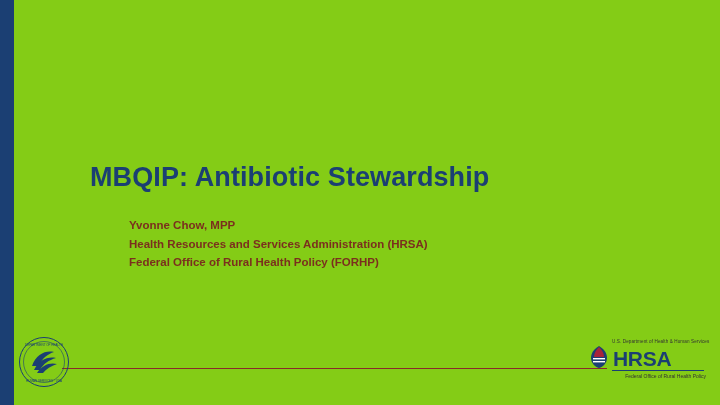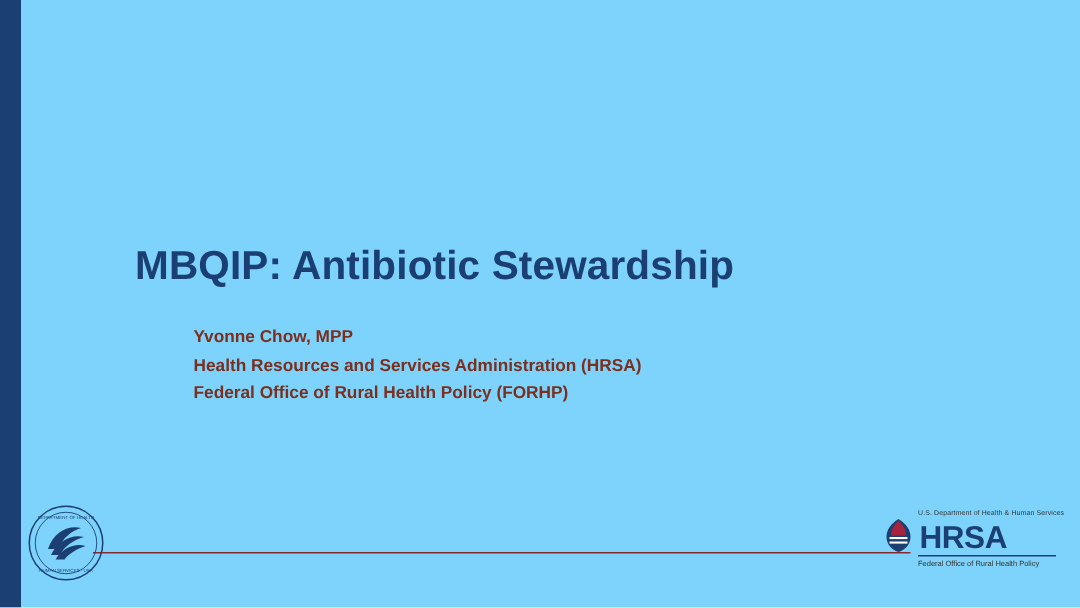--- a/index.html
+++ b/index.html
@@ -10,21 +10,21 @@
   body {
     width: 720px;
     height: 405px;
     font-family: "Liberation Sans", sans-serif;
     overflow: hidden;
   }
   .slide {
     position: relative;
     width: 720px;
     height: 405px;
-    background: #7dd3fc;
+    background: #84cc16;
     box-sizing: border-box;
   }
   
   .left-bar {
     position: absolute;
     left: 0;
     top: 0;
     width: 14px;
     height: 405px;
     background: #1b3f73;
@@ -71,21 +71,21 @@
     top: 336px;
     width: 52px;
     height: 52px;
   }
   
   .hrsa {
     position: absolute;
     right: 14px;
     top: 339px;
     width: 118px;
-    text-align: left;
+    text-align: right;
   }
   .hrsa-dept {
     font-size: 4.6px;
     color: #333333;
     letter-spacing: 0.1px;
     margin-left: 24px;
     margin-bottom: 1px;
     white-space: nowrap;
   }
   .hrsa-main {

